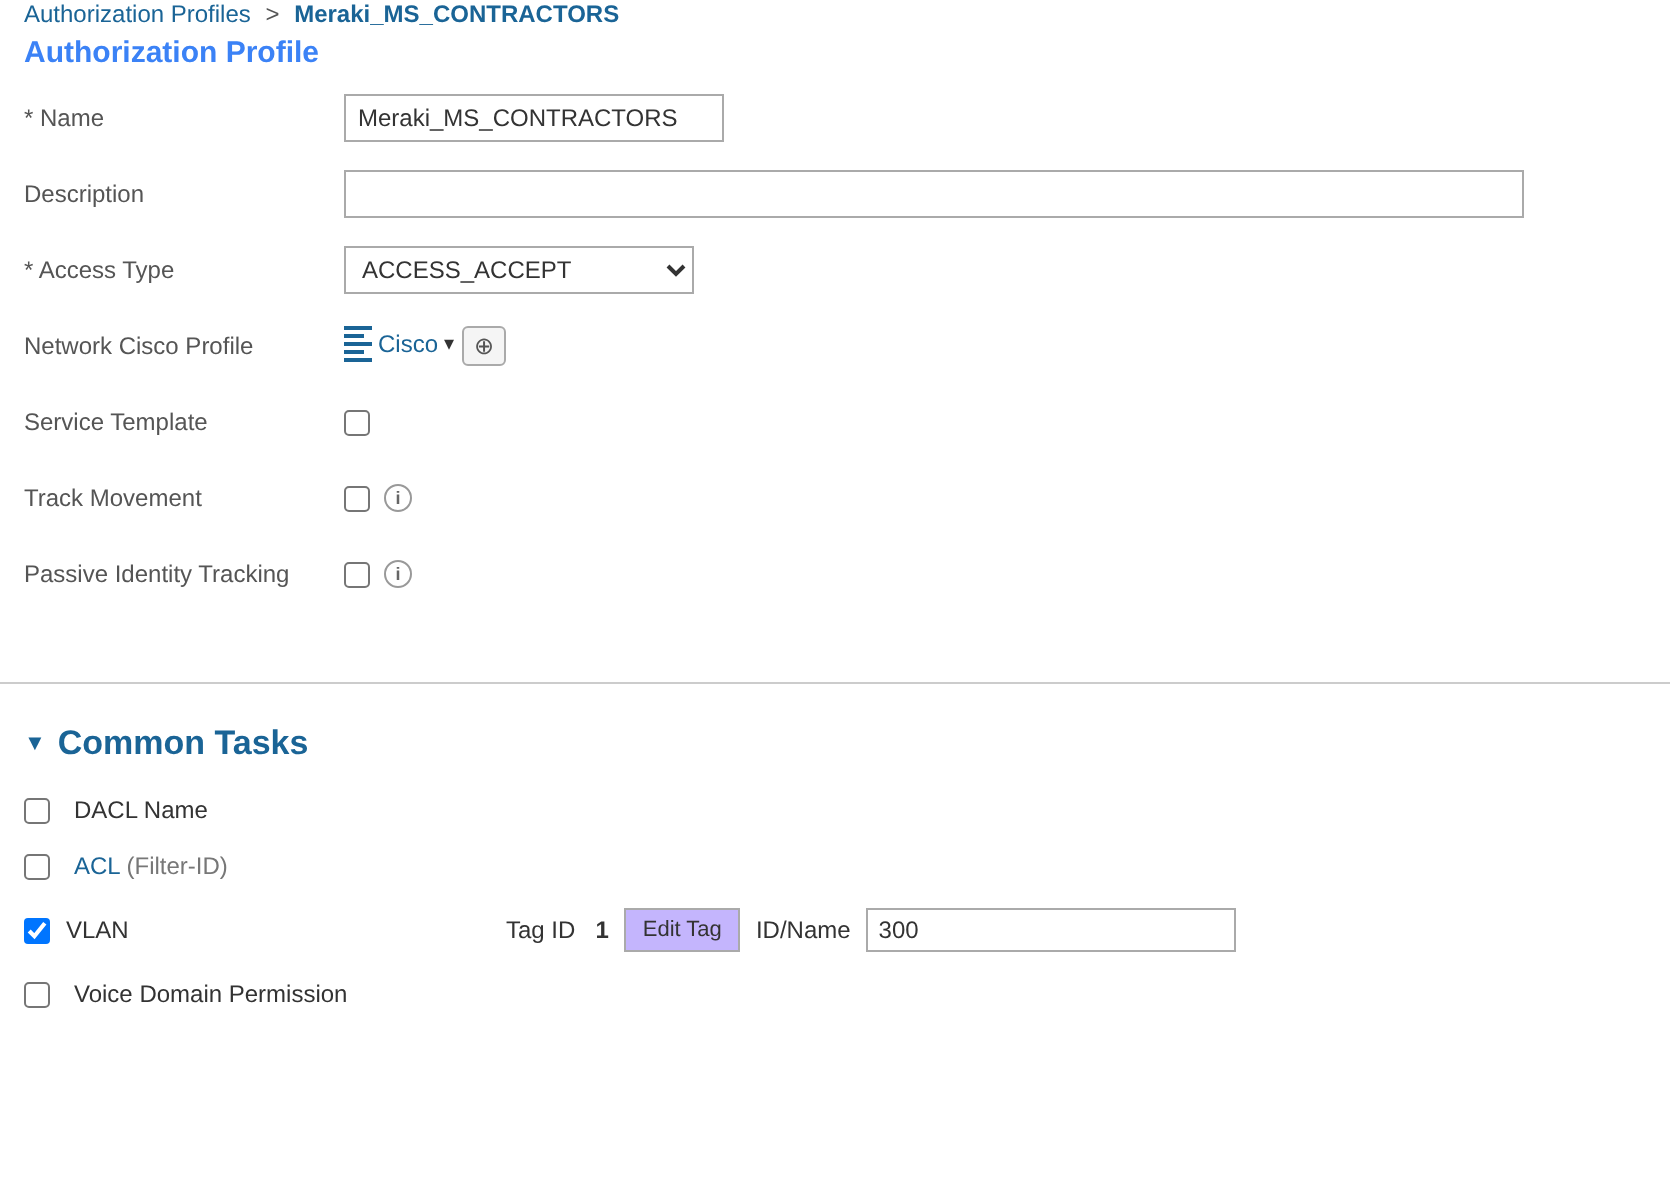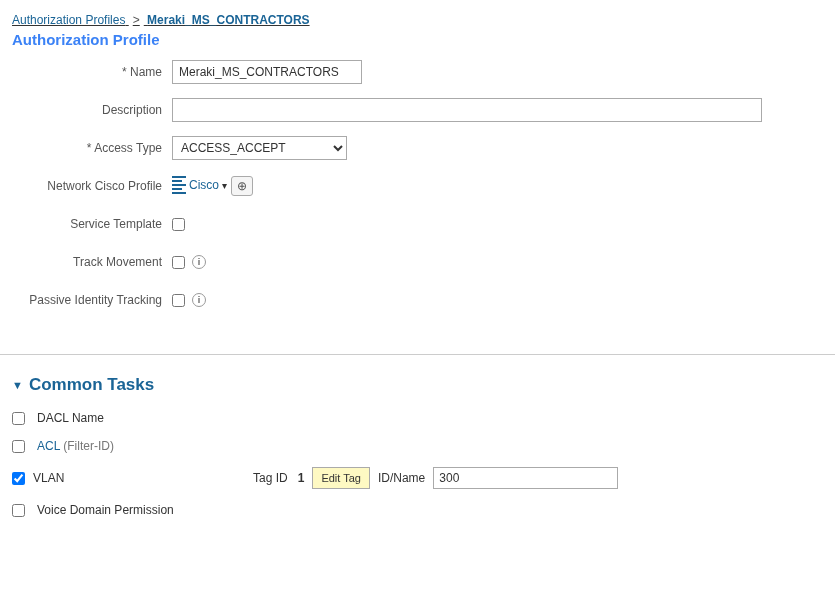--- a/index.html
+++ b/index.html
@@ -5,23 +5,22 @@
     * { box-sizing: border-box; margin: 0; padding: 0; }
     body {
       font-family: Arial, sans-serif;
       font-size: 13px;
       color: #333;
       background: #fff;
       width: 835px;
       min-height: 597px;
     }
     .breadcrumb-bar {
-      padding: 13px 12px 4px 12px;
-      font-size: 12px;
-      text-decoration: underline;
+      padding: 0 12px 4px 12px;
+      font-size: 12px;
     }
     .breadcrumb-link {
       color: #1a6496;
       text-decoration: none;
     }
     .breadcrumb-separator {
       color: #555;
       margin: 0 4px;
     }
     .breadcrumb-current {
@@ -37,21 +36,21 @@
     .form-section {
       padding: 0 12px 20px 12px;
     }
     .form-row {
       display: flex;
       align-items: center;
       margin-bottom: 10px;
       min-height: 28px;
     }
     .form-label {
-      text-align: right;
+      text-align: left;
       width: 160px;
       padding-right: 10px;
       color: #555;
       font-size: 12px;
       flex-shrink: 0;
     }
     .form-control-text {
       border: 1px solid #aaa;
       padding: 3px 6px;
       font-size: 12px;
@@ -184,21 +183,21 @@
       margin-left: 92px;
     }
     .tag-value {
       font-size: 12px;
       color: #333;
       font-weight: bold;
       margin-left: 2px;
     }
     .edit-tag-btn {
       border: 1px solid #aaa;
-      background: #fef9c3;
+      background: #c4b5fd;
       padding: 2px 8px;
       font-size: 11px;
       cursor: pointer;
       color: #333;
       height: 22px;
     }
     .id-name-label {
       font-size: 12px;
       color: #333;
     }

